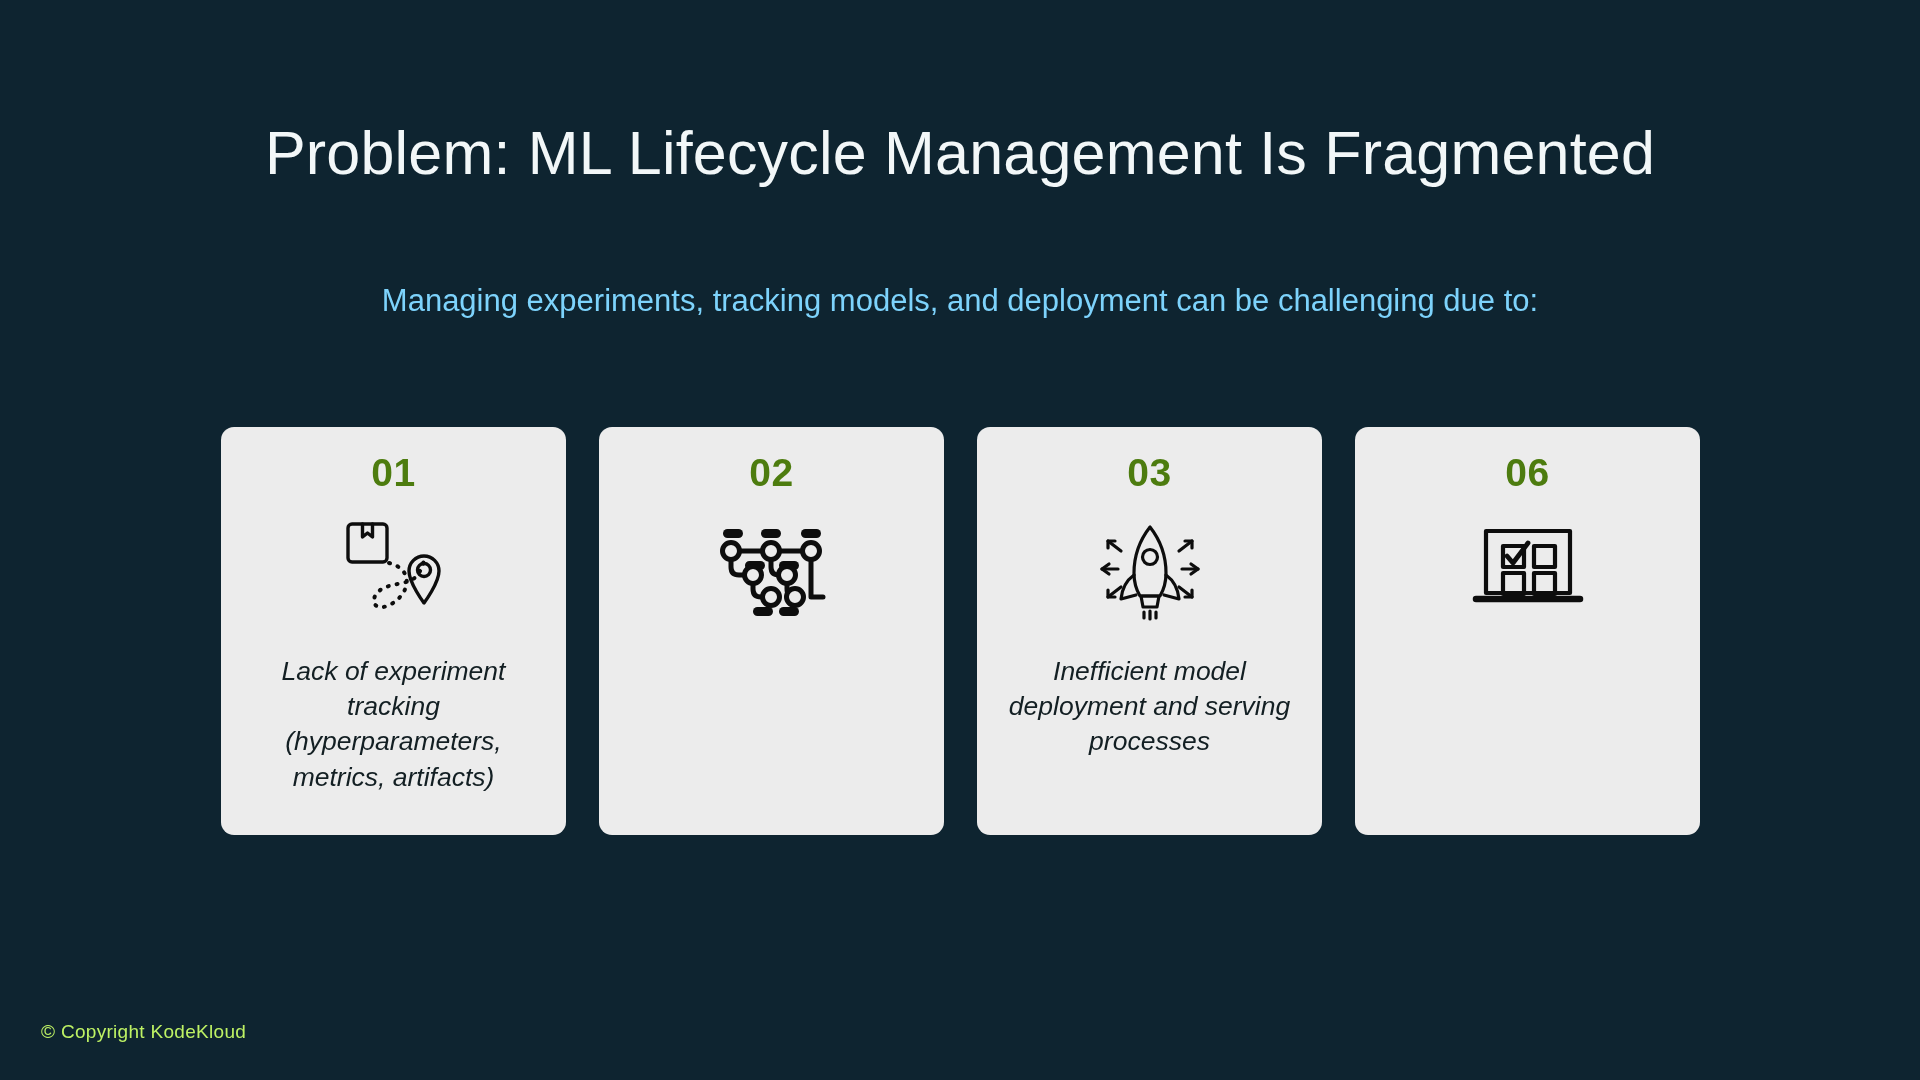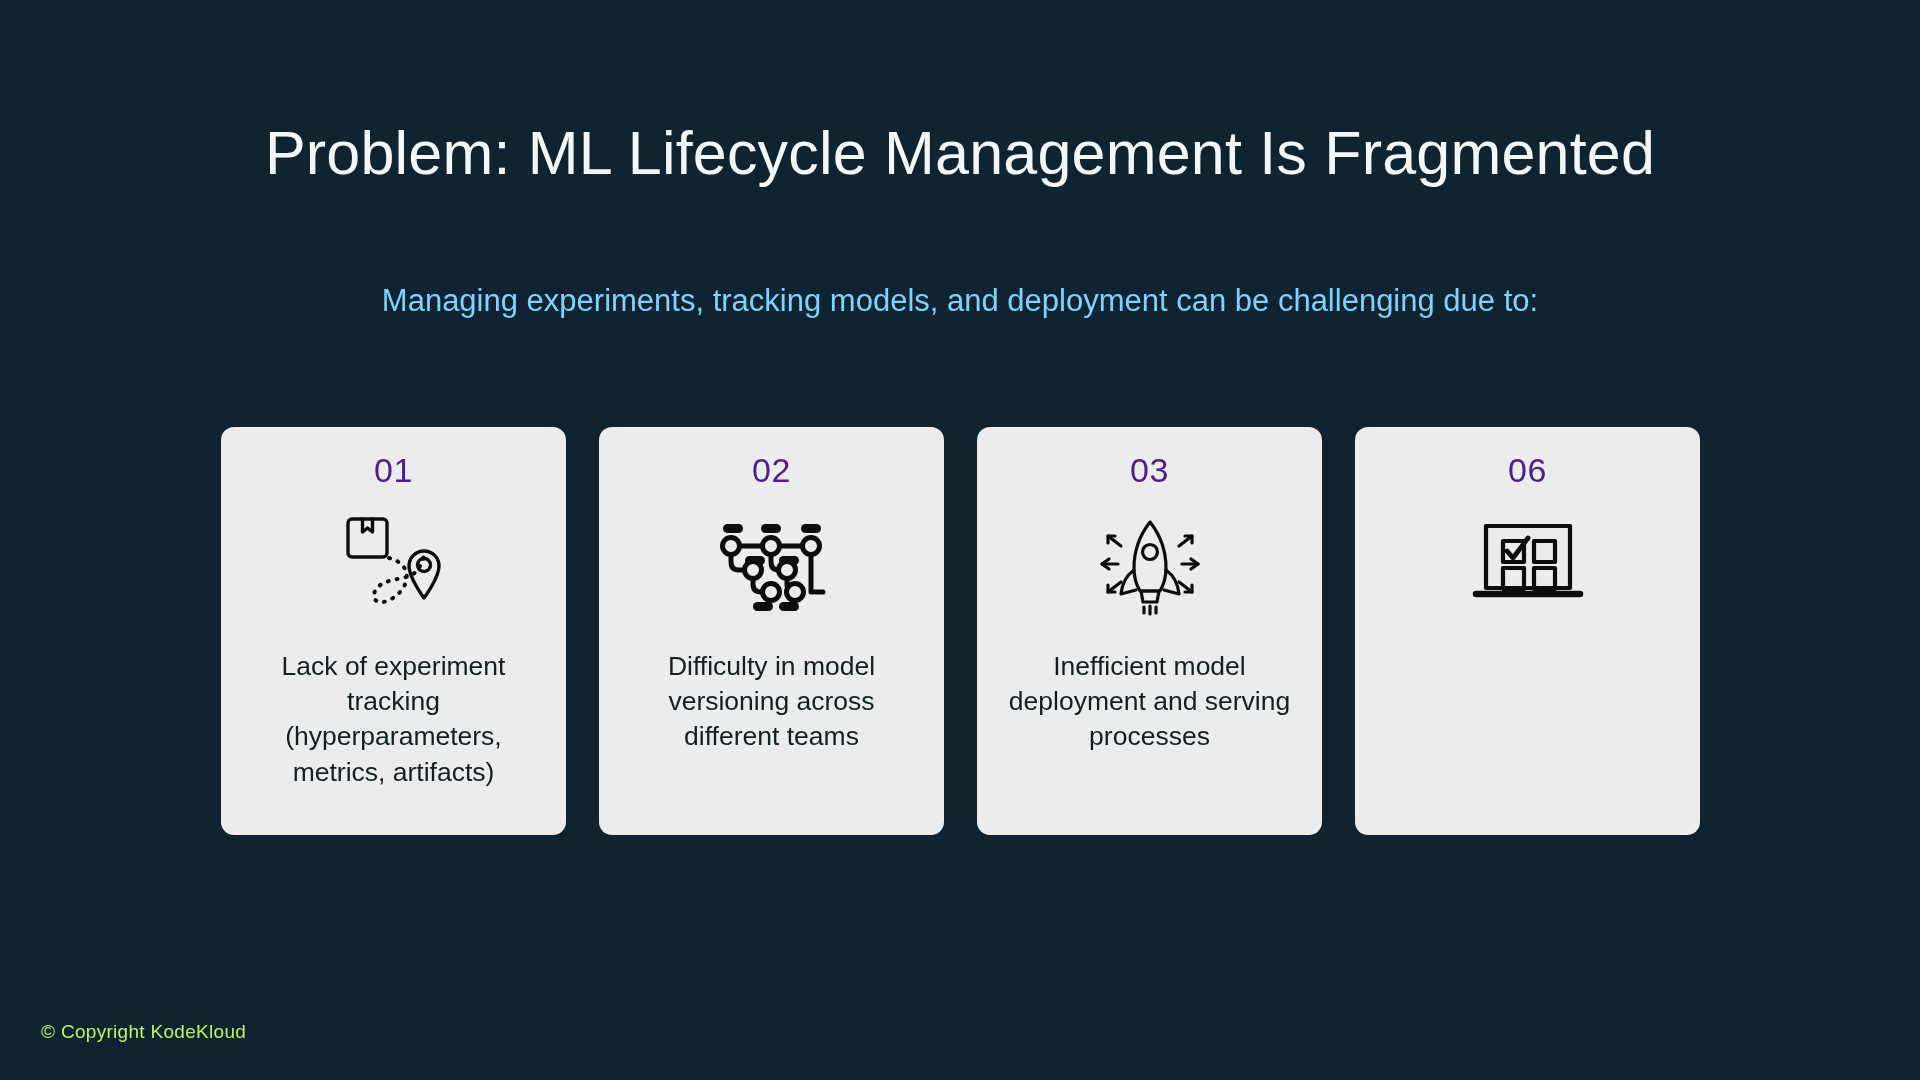--- a/index.html
+++ b/index.html
@@ -68,23 +68,23 @@
     background: #ececec;
     border-radius: 13px;
     box-sizing: border-box;
     display: flex;
     flex-direction: column;
     align-items: center;
     padding: 26px 14px 18px 14px;
     position: relative;
   }
   .card-number {
-    color: #4c1d95;
-    font-size: 34px;
-    font-weight: 400;
+    color: #4d7c0f;
+    font-size: 39px;
+    font-weight: 700;
     line-height: 1;
     letter-spacing: 0.5px;
   }
   .card-icon {
     margin-top: 22px;
     width: 132px;
     height: 110px;
     display: flex;
     align-items: center;
     justify-content: center;
@@ -93,20 +93,21 @@
     display: block;
   }
   .card-text {
     margin-top: 30px;
     width: 300px;
     text-align: center;
     color: #131f23;
     font-size: 26.5px;
     line-height: 1.33;
     font-weight: 400;
+    font-style: italic;
   }
   
   .card--4 .card-text {
     width: 316px;
   }
 
   
   .footer {
     position: absolute;
     left: 41px;
@@ -174,21 +175,20 @@
           <circle cx="16" cy="30" r="8.5" fill="#ececec"></circle>
           <circle cx="56" cy="30" r="8.5" fill="#ececec"></circle>
           <circle cx="96" cy="30" r="8.5" fill="#ececec"></circle>
           <circle cx="38" cy="54" r="8.5" fill="#ececec"></circle>
           <circle cx="72" cy="54" r="8.5" fill="#ececec"></circle>
           <circle cx="56" cy="76" r="8.5" fill="#ececec"></circle>
           <circle cx="80" cy="76" r="8.5" fill="#ececec"></circle>
         </svg>
       </div>
 
-      <div class="card-text">Difficulty in model versioning across different teams</div>
     </div>
 
     <div class="card card--3">
       <div class="card-number">03</div>
 
       <div class="card-icon">
         <svg width="116" height="104" viewBox="0 0 116 104" fill="none" stroke="#0d0d0d" stroke-width="3.2" stroke-linecap="round" stroke-linejoin="round">
 
           <path d="M58 10 C 47 24, 42 40, 42 56 C 42 66, 45 74, 48 79
                    H 68 C 71 74, 74 66, 74 56 C 74 40, 69 24, 58 10 Z"></path>

